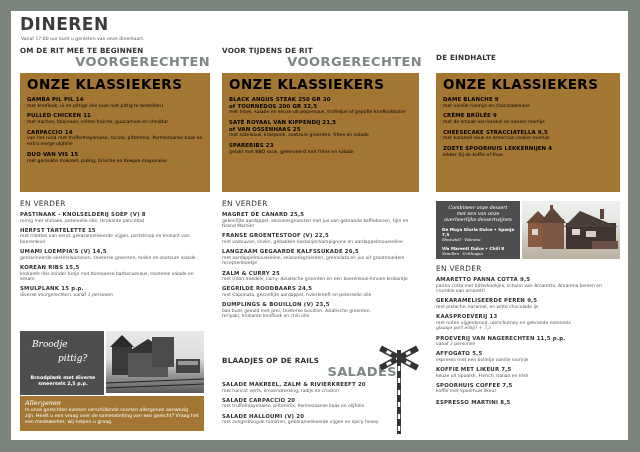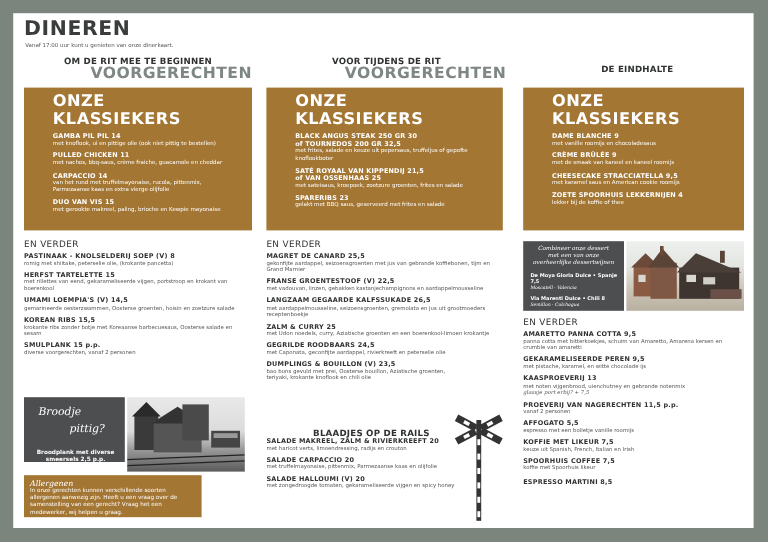--- a/index.html
+++ b/index.html
@@ -2,23 +2,23 @@
 <html><head>
 <meta charset="utf-8">
 <style>
   * { box-sizing: border-box; margin: 0; padding: 0; }
   html, body { width: 640px; height: 452px; overflow: hidden; }
   body { background: #7b857e; font-family: "DejaVu Sans", sans-serif; color: #444; position: relative; }
   .page { position: absolute; left: 11px; top: 11px; width: 617px; height: 429px; background: #fff; }
   .abs { position: absolute; }
   .title { font-family: "DejaVu Sans", sans-serif; font-weight: bold; color: #3a3d3b; font-size: 17px; letter-spacing: 0.5px; }
   .subtitle { font-size: 4.6px; color: #555; }
-  .kicker { font-size: 7.2px; font-weight: bold; color: #2f3231; letter-spacing: 0.2px; line-height: 8px; text-align: center; }
+  .kicker { font-size: 7.2px; font-weight: bold; color: #2f3231; letter-spacing: 0.2px; line-height: 8px; }
   .section { font-size: 13px; font-weight: bold; color: #7e8783; letter-spacing: 0.4px; line-height: 13px; text-align: right; }
-  .box { background: #a37634; color: #ffffff; padding: 4px 24px; }
+  .box { background: #a37634; color: #000000; padding: 4px 7px; }
   .box h2 { font-size: 13.5px; font-weight: bold; letter-spacing: 0.4px; margin-bottom: 4px; line-height: 15px; }
   .bitem { margin-bottom: 4px; }
   .bname { font-size: 5.4px; font-weight: bold; line-height: 6.6px; letter-spacing: 0.15px; }
   .bdesc { font-size: 4.6px; line-height: 5.8px; }
   .ev-h { font-size: 7.4px; font-weight: normal; color: #2f3231; letter-spacing: 0.3px; margin-bottom: 3px; }
   .item { margin-bottom: 3.6px; }
   .iname { font-size: 5.4px; font-weight: bold; color: #2f3231; letter-spacing: 0.2px; line-height: 6.6px; }
   .idesc { font-size: 4.5px; color: #555; line-height: 5.6px; }
   .script { font-family: "DejaVu Serif", serif; font-style: italic; }
   .darkbox { background: #4d4e4f; color: #fff; text-align: center; }
@@ -75,41 +75,41 @@
     <div class="item">
       <div class="iname">KOREAN RIBS  15,5</div>
       <div class="idesc">krokante ribs zonder botje met Koreaanse barbecuesaus, Oosterse salade en sesam</div>
     </div>
     <div class="item">
       <div class="iname">SMULPLANK  15 p.p.</div>
       <div class="idesc">diverse voorgerechten, vanaf 2 personen</div>
     </div>
   </div>
 
-  <div class="abs darkbox" style="left:9px;top:320px;width:84px;height:54px;">
+  <div class="abs darkbox" style="left:9px;top:320px;width:84px;height:64px;">
     <div class="script abs" style="left:12px;top:8px;font-size:9px;">Broodje</div>
     <div class="script abs" style="left:38px;top:22px;font-size:9px;">pittig?</div>
     <div class="abs" style="left:8px;top:44px;width:70px;font-size:4.8px;line-height:6px;font-weight:bold;">Broodplank met diverse smeersels  2,5 p.p.</div>
   </div>
 
   <div class="abs photo" style="left:95px;top:320px;width:98px;height:62px;background:linear-gradient(180deg,#e9e9e9 0%,#dcdcdc 45%,#9a9a9a 70%,#5a5a5a 100%);">
     <svg width="98" height="62" viewBox="0 0 98 62">
       <rect x="6" y="14" width="20" height="30" fill="#3a3a3a"></rect>
       <polygon points="4,16 16,4 28,16" fill="#2a2a2a"></polygon>
       <rect x="22" y="20" width="40" height="26" fill="#555"></rect>
       <polygon points="20,22 42,8 64,22" fill="#333"></polygon>
       <rect x="46" y="6" width="22" height="30" fill="#4a4a4a"></rect>
       <rect x="70" y="28" width="24" height="14" fill="#444"></rect>
       <rect x="72" y="30" width="20" height="4" fill="#999"></rect>
       <line x1="0" y1="52" x2="98" y2="48" stroke="#222" stroke-width="1"></line>
       <line x1="0" y1="57" x2="98" y2="53" stroke="#222" stroke-width="1"></line>
     </svg>
   </div>
 
-  <div class="abs allerg" style="left:9px;top:385px;width:148px;height:35px;">
+  <div class="abs allerg" style="left:9px;top:385px;width:184px;height:35px;">
     <div class="script" style="font-size:6.5px;line-height:8px;">Allergenen</div>
     <div style="font-size:4.7px;line-height:6px;">In onze gerechten kunnen verschillende soorten allergenen aanwezig zijn. Heeft u een vraag over de samenstelling van een gerecht? Vraag het een medewerker, wij helpen u graag.</div>
   </div>
 
   <div class="abs" style="left:211px;top:36px;width:200px;">
     <div class="kicker">VOOR TIJDENS DE RIT</div>
     <div class="section">VOORGERECHTEN</div>
   </div>
 
   <div class="abs box" style="left:211px;top:62px;width:197px;height:119px;">
@@ -153,20 +153,21 @@
       <div class="idesc">met Caponata, geconfijte aardappel, rivierkreeft en peterselie olie</div>
     </div>
     <div class="item" style="width:160px;">
       <div class="iname">DUMPLINGS &amp; BOUILLON (V)  23,5</div>
       <div class="idesc">bao buns gevuld met prei, Oosterse bouillon, Aziatische groenten, teriyaki, krokante knoflook en chili olie</div>
     </div>
   </div>
 
   <div class="abs" style="left:211px;top:346px;width:175px;">
     <div class="kicker">BLAADJES OP DE RAILS</div>
+    <div class="section" style="margin-bottom:3px;">SALADES</div>
     <div class="item">
       <div class="iname">SALADE MAKREEL, ZALM &amp; RIVIERKREEFT  20</div>
       <div class="idesc">met haricot verts, limoendressing, radijs en crouton</div>
     </div>
     <div class="item">
       <div class="iname">SALADE CARPACCIO  20</div>
       <div class="idesc">met truffelmayonaise, pittenmix, Parmezaanse kaas en olijfolie</div>
     </div>
     <div class="item">
       <div class="iname">SALADE HALLOUMI (V)  20</div>

